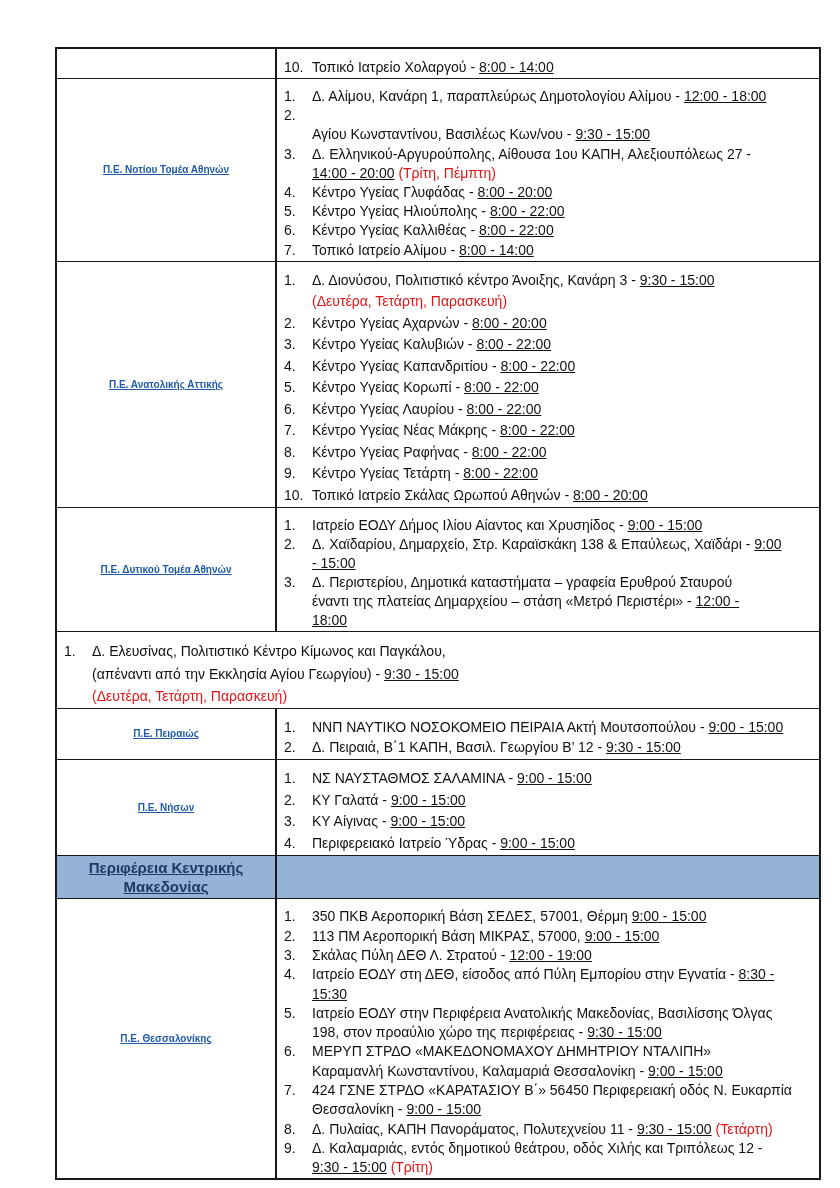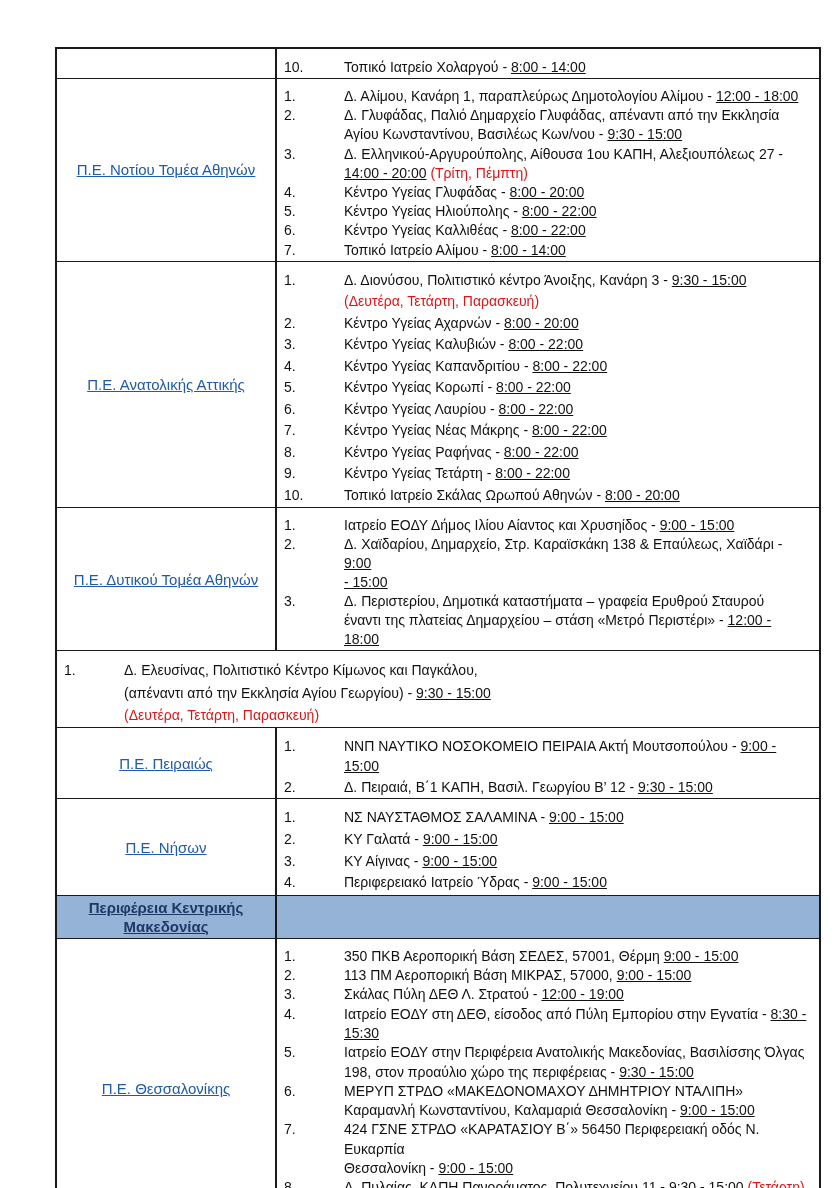--- a/index.html
+++ b/index.html
@@ -28,30 +28,30 @@
   .trow:first-child{border-top:none;}
   .cl{
     width:220px;flex:none;box-sizing:border-box;
     border-right:2px solid var(--border);
     display:flex;align-items:center;justify-content:center;
     text-align:center;padding:2px 4px;
   }
   .cr{flex:1;box-sizing:border-box;padding:8px 8px 1px 6px;min-width:0;}
   .hdr{background:var(--hdr-bg);min-height:40px;align-items:center;}
   .rlabel{
-    color:var(--region);font-weight:400;text-decoration:underline;
-    font-size:15px;line-height:19px;text-align:right;
+    color:var(--region);font-weight:700;text-decoration:underline;
+    font-size:10px;line-height:19px;text-align:right;
   }
   .hlabel{
     color:var(--hdr-text);font-weight:700;text-decoration:underline;
     font-size:15px;line-height:19px;
   }
   .item{display:flex;}
   .num{width:28px;flex:none;padding-left:1px;}
-  .itext{flex:1;min-width:0;margin-left:32px;}
+  .itext{flex:1;min-width:0;}
   .hrs{text-decoration:underline;}
   .red{color:var(--red);}
 </style>
 </head>
 <body>
 
 <div class="tbl">
     <div class="trow">
       <div class="cl"></div>
       <div class="cr" style="line-height: 20px;">
@@ -65,21 +65,21 @@
       <div class="cl">
         <span class="rlabel">Π.Ε. Νοτίου Τομέα Αθηνών</span>
       </div>
       <div class="cr" style="line-height: 19.2px;">
         <div class="item">
           <span class="num">1.</span>
           <span class="itext"><span>Δ. Αλίμου, Κανάρη 1, παραπλεύρως Δημοτολογίου Αλίμου - </span><span class="hrs">12:00 - 18:00</span></span>
         </div>
         <div class="item">
           <span class="num">2.</span>
-          <span class="itext"><span>Δ. Γλυφάδας, Παλιό Δημαρχείο Γλυφάδας, απέναντι από την Εκκλησία</span><br><span>Αγίου Κωνσταντίνου, Βασιλέως Κων/νου - </span><span class="hrs">9:30 - 15:00</span></span>
+          <span class="itext"><br><span>Αγίου Κωνσταντίνου, Βασιλέως Κων/νου - </span><span class="hrs">9:30 - 15:00</span></span>
         </div>
         <div class="item">
           <span class="num">3.</span>
           <span class="itext"><span>Δ. Ελληνικού-Αργυρούπολης, Αίθουσα 1ου ΚΑΠΗ, Αλεξιουπόλεως 27 -</span><br><span class="hrs">14:00 - 20:00</span><span> </span><span class="red">(Τρίτη, Πέμπτη)</span></span>
         </div>
         <div class="item">
           <span class="num">4.</span>
           <span class="itext"><span>Κέντρο Υγείας Γλυφάδας - </span><span class="hrs">8:00 - 20:00</span></span>
         </div>
         <div class="item">

